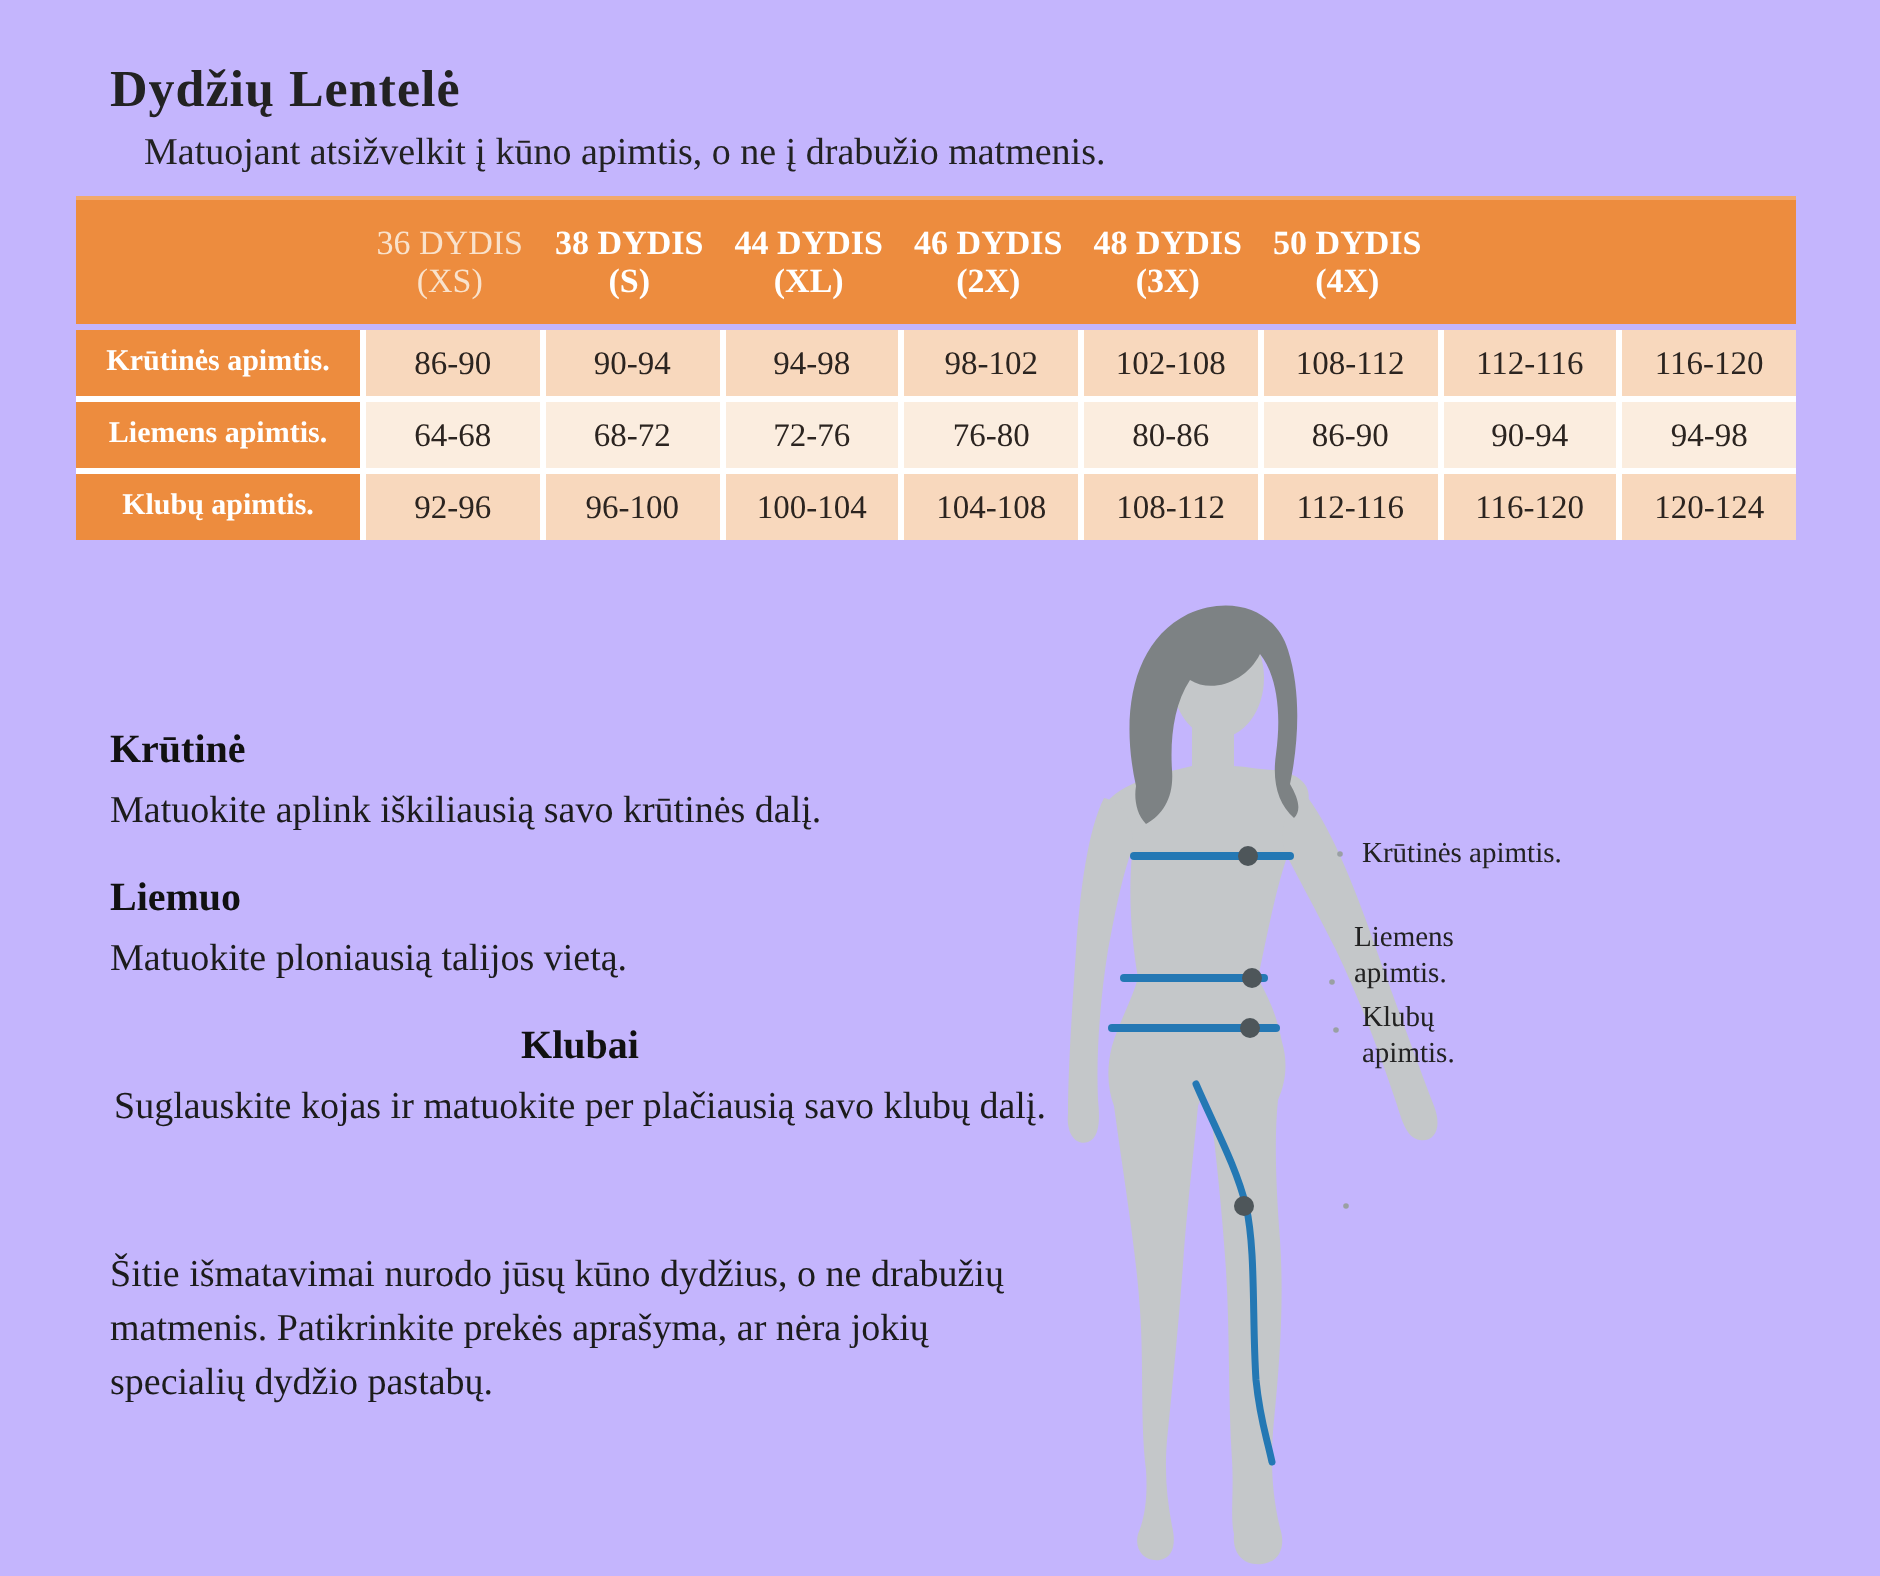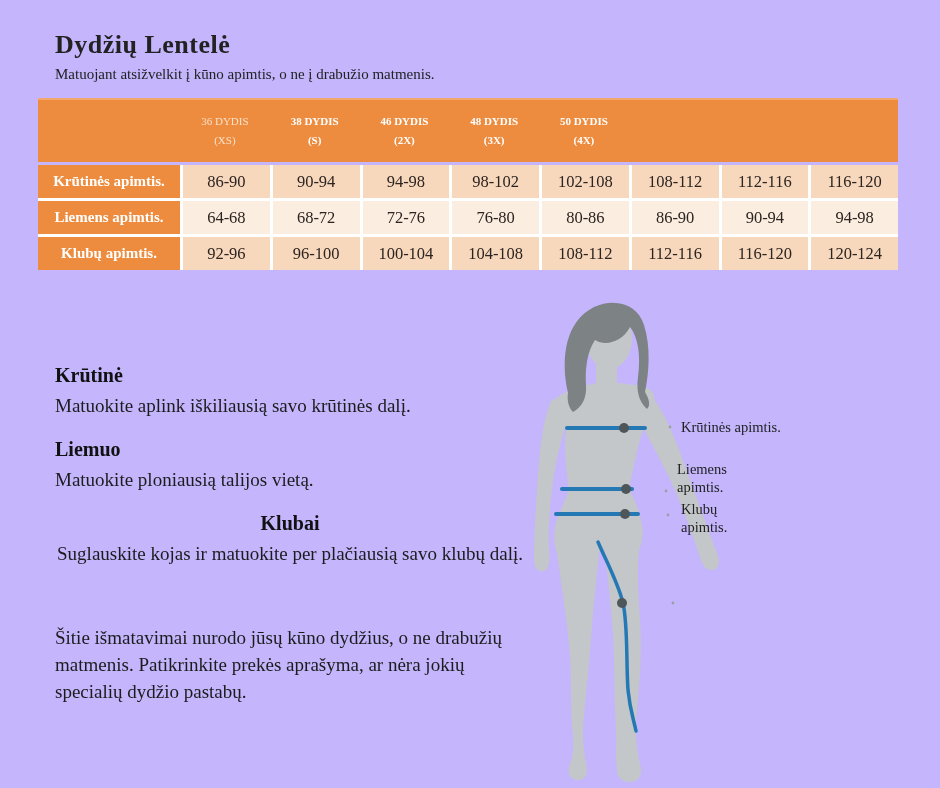--- a/index.html
+++ b/index.html
@@ -1,27 +1,27 @@
 <!DOCTYPE html>
 <html><head>
 <meta charset="utf-8">
 <style>
   html,body{margin:0;padding:0;background:#fff;}
   .page{position:relative;width:940px;height:788px;background:#c4b5fd;overflow:hidden;
         font-family:"Liberation Serif", serif;color:#1a1a1a;}
 
   
   .title{position:absolute;left:55px;top:30px;font-size:26px;font-weight:bold;letter-spacing:.5px;color:#222;}
-  .subtitle{position:absolute;left:55px;top:66px;font-size:15px;color:#222;}
+  .subtitle{position:absolute;left:72px;top:66px;font-size:19px;color:#222;}
 
   
   .size-table{position:absolute;left:38px;top:98px;width:860px;}
   .thead{display:grid;grid-template-columns:142px repeat(8,1fr);height:62px;background:#ED8C3E;border-top:2px solid #f2a96b;}
   .th{display:flex;flex-direction:column;align-items:center;justify-content:center;
-      color:#ffffff;font-weight:bold;font-size:11px;line-height:19px;text-align:center;}
+      color:#ffffff;font-weight:bold;font-size:17px;line-height:19px;text-align:center;}
   .th.first{font-weight:normal;color:#f9e2cc;}
   .th.corner{background:transparent;}
   .tbody{display:grid;grid-template-columns:142px repeat(8,1fr);grid-auto-rows:33px;gap:3px;margin-top:3px;background:#fff;}
   .rowlabel{background:#ED8C3E;color:#fff;font-weight:bold;font-size:15px;
             display:flex;align-items:center;justify-content:center;text-align:center;}
   .cell{display:flex;align-items:center;justify-content:center;font-size:16.5px;color:#2b2420;}
   .cell.peach{background:#F8D8BD;}
   .cell.light{background:#FBEDDF;text-align:center;}
 
   
@@ -51,20 +51,24 @@
   <div class="size-table">
     <div class="thead">
         <div class="th corner"></div>
         <div class="th first">
           <span>36 DYDIS</span>
           <span>(XS)</span>
         </div>
         <div class="th">
           <span>38 DYDIS</span>
           <span>(S)</span>
+        </div>
+        <div class="th">
+          <span>44 DYDIS</span>
+          <span>(XL)</span>
         </div>
         <div class="th">
           <span>46 DYDIS</span>
           <span>(2X)</span>
         </div>
         <div class="th">
           <span>48 DYDIS</span>
           <span>(3X)</span>
         </div>
         <div class="th">

